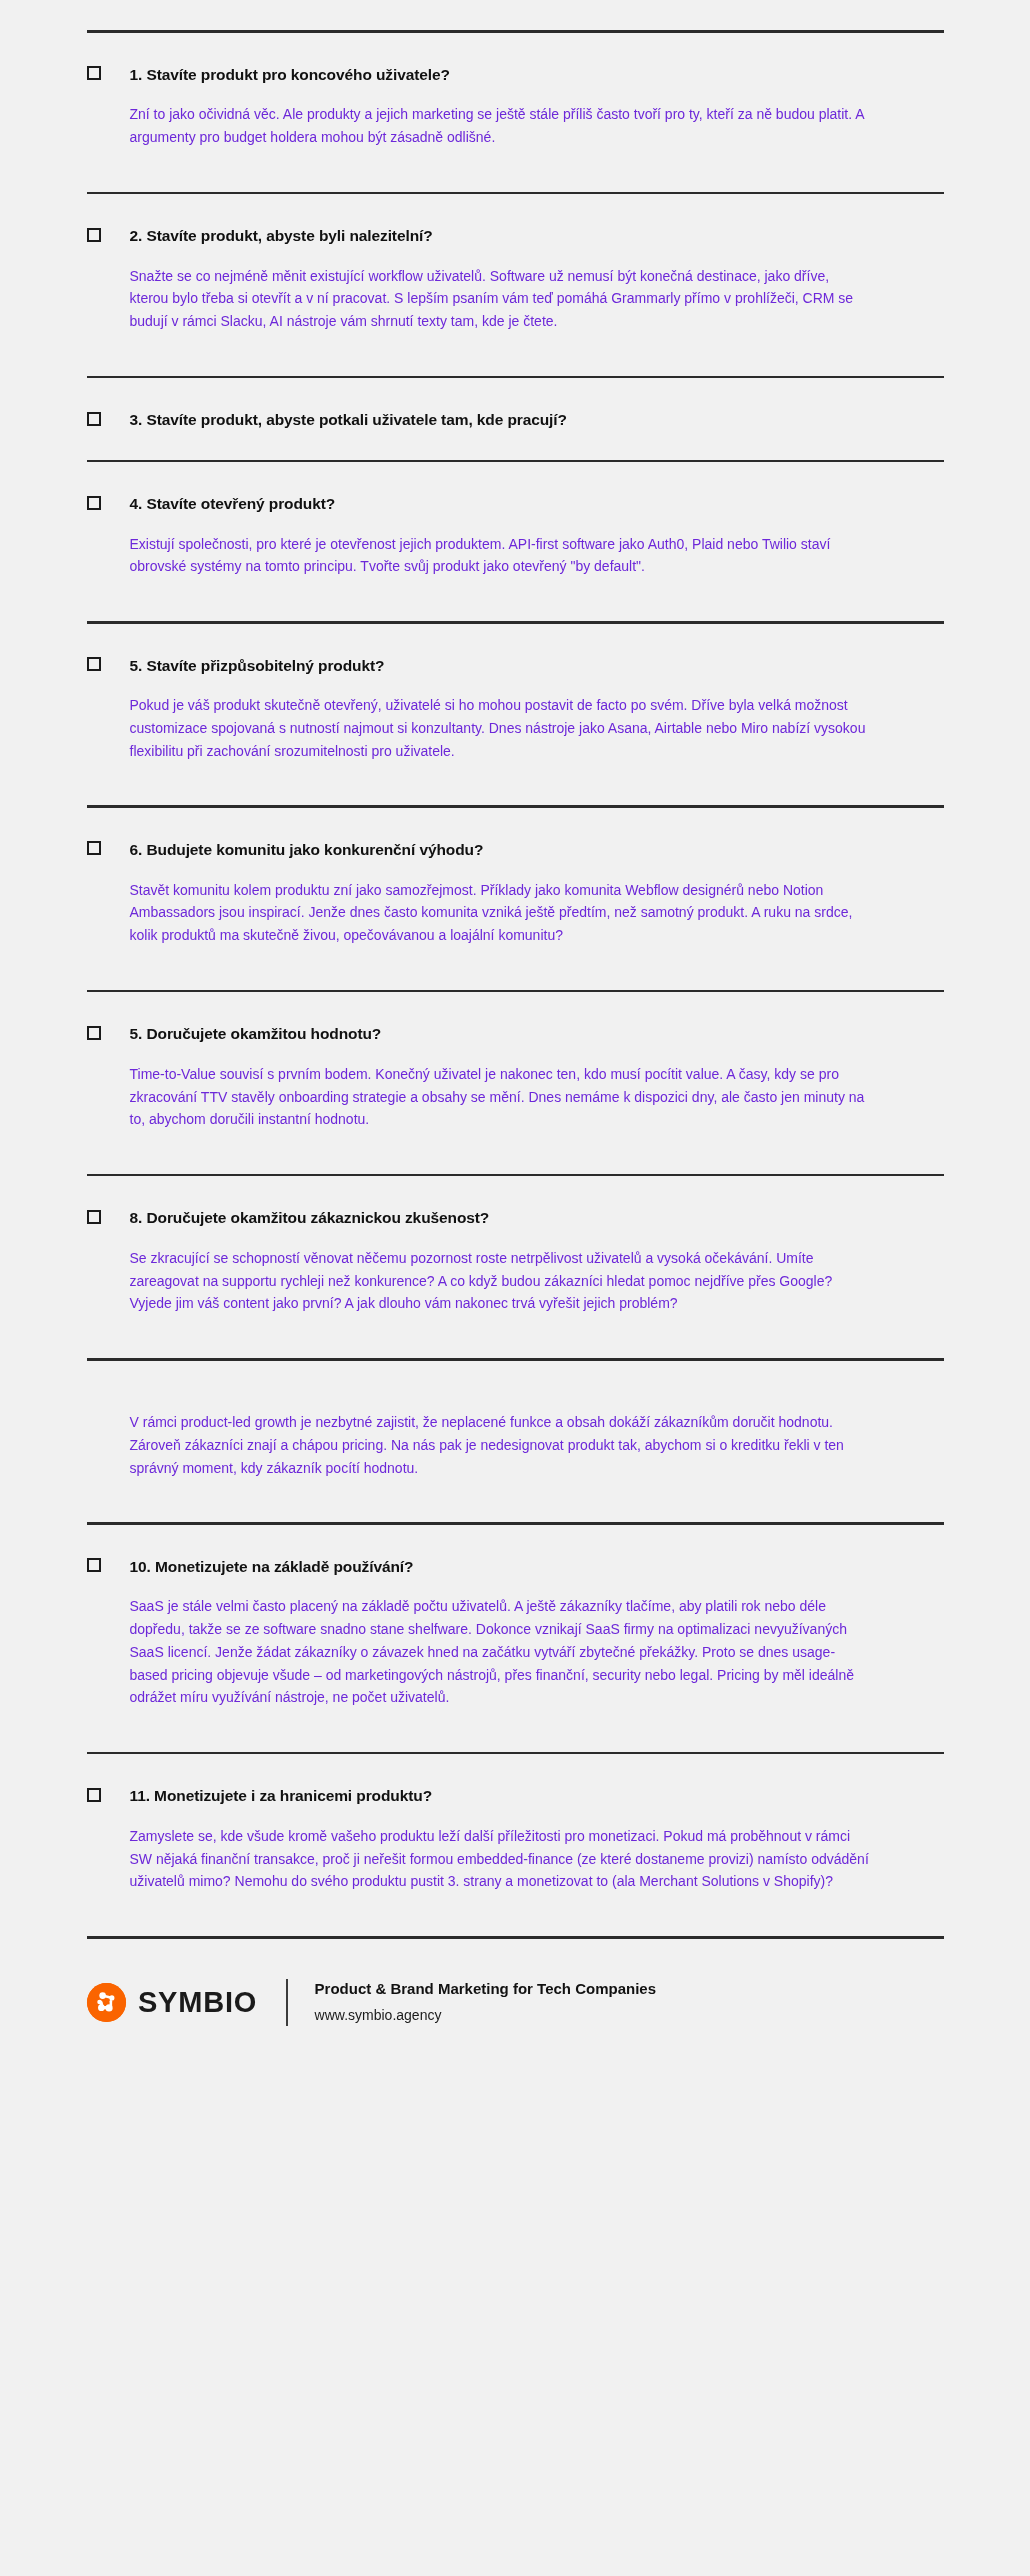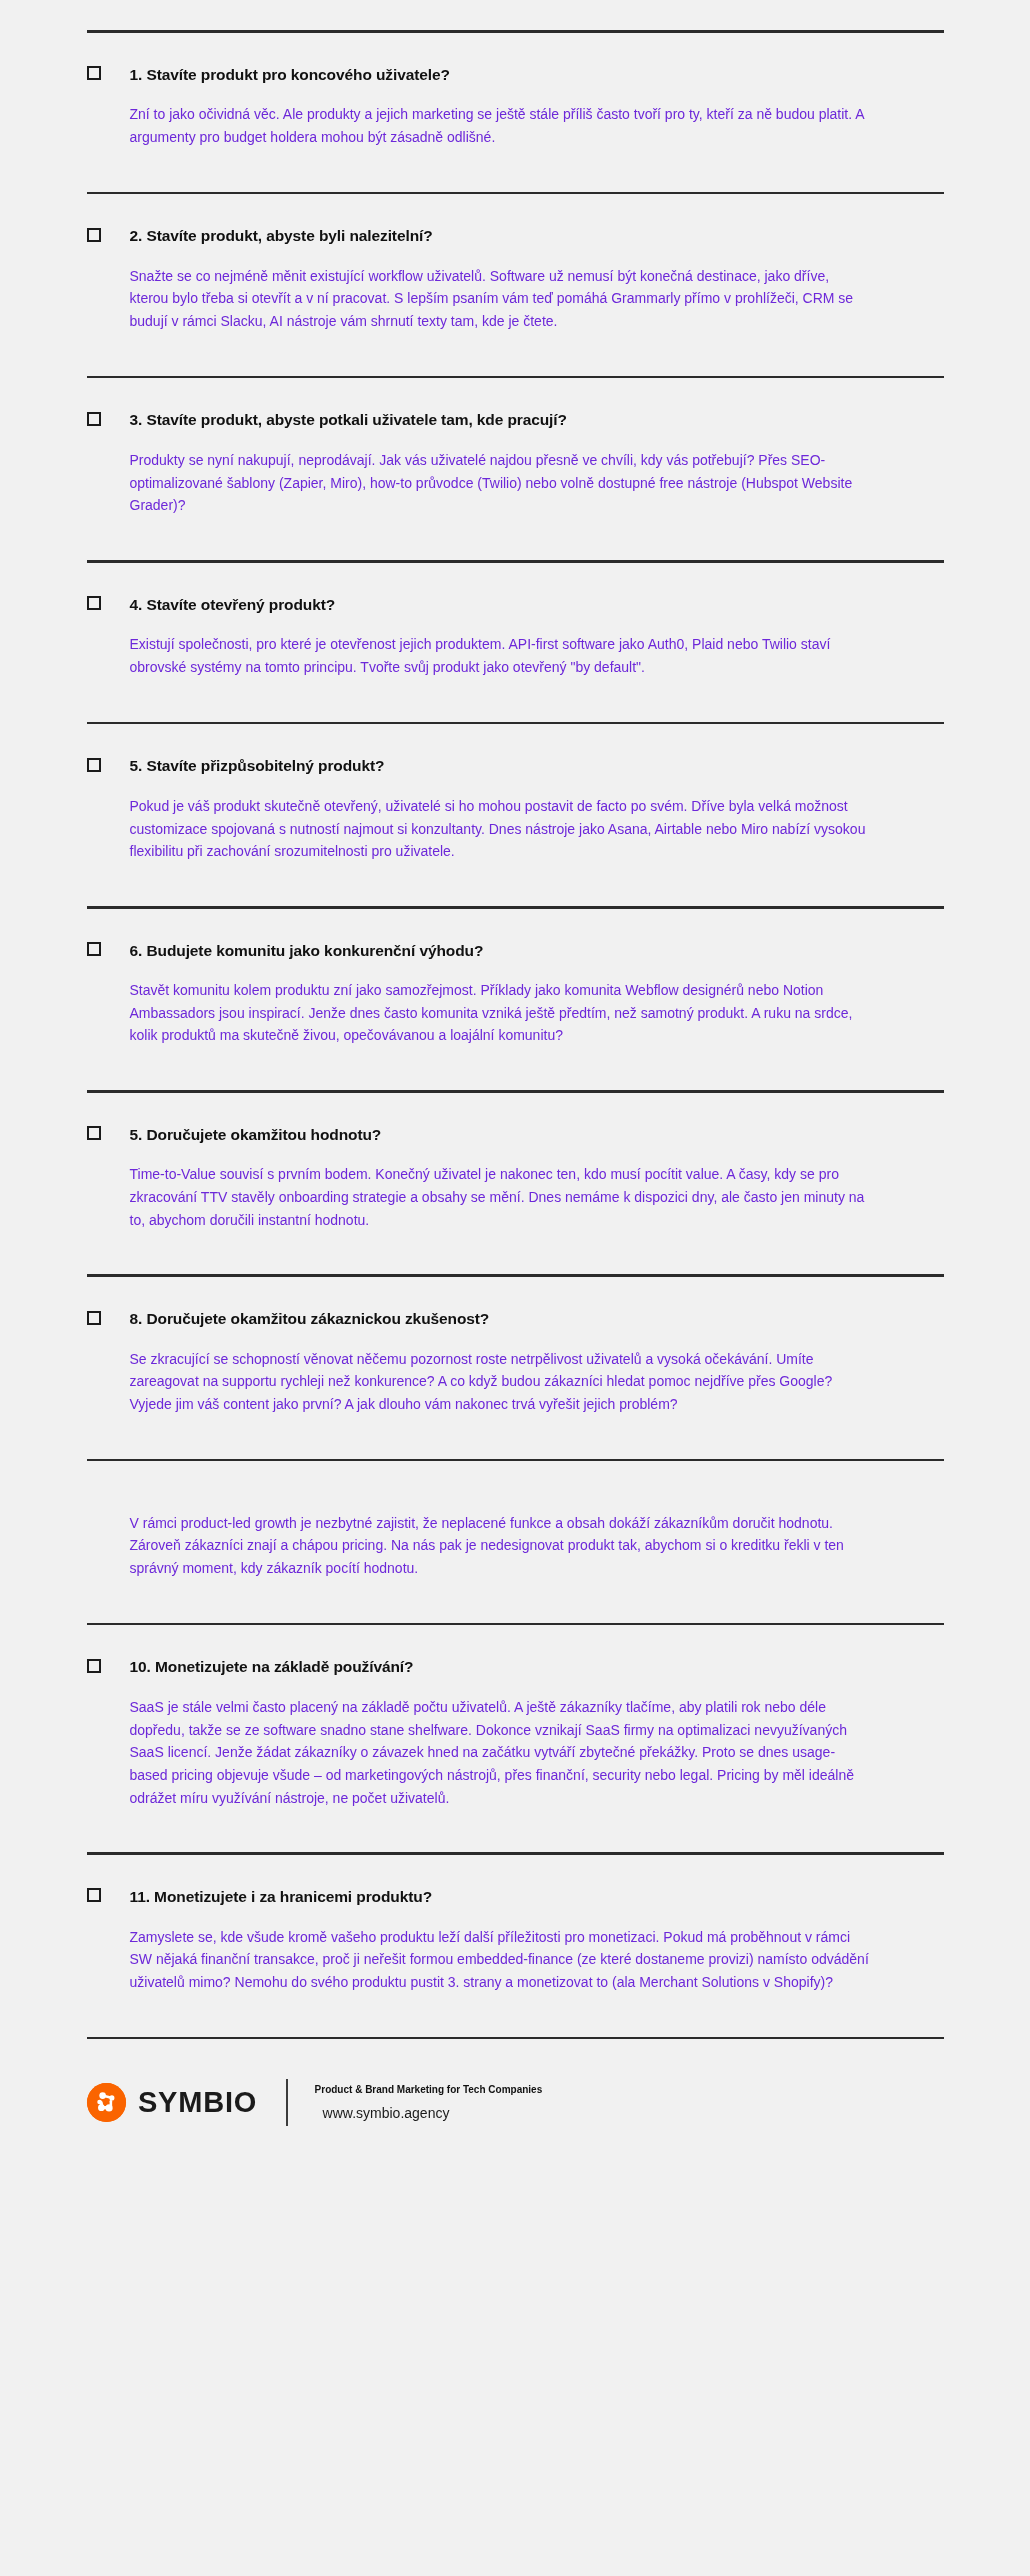--- a/index.html
+++ b/index.html
@@ -126,33 +126,32 @@
     flex: 0 0 auto;
   }
 
   .footer-text {
     display: flex;
     flex-direction: column;
     justify-content: center;
   }
 
   .footer-tagline {
-    font-size: 10px;
+    font-size: 15px;
     font-weight: 700;
     color: #111111;
     line-height: 1.35;
   }
 
   .footer-url {
     font-size: 14px;
     font-weight: 400;
     color: #1b1b1b;
     margin-top: 7.2px;
     line-height: 1.35;
-    margin-left: 8px;
   }
 </style>
 </head>
 <body>
 
 <div class="page">
 
   <div class="content">
     <div id="items-root">
         <div class="item">
@@ -175,21 +174,20 @@
             <p class="answer">Snažte se co nejméně měnit existující workflow uživatelů. Software už nemusí být konečná destinace, jako dříve, kterou bylo třeba si otevřít a v ní pracovat. S lepším psaním vám teď pomáhá Grammarly přímo v prohlížeči, CRM se budují v rámci Slacku, AI nástroje vám shrnutí texty tam, kde je čtete.</p>
           </div>
         </div>
         <div class="item">
           <div class="rule"></div>
           <div class="item-inner">
             <div class="q-row">
               <span class="checkbox" role="checkbox" aria-checked="false"></span>
               <span class="q-title">3. Stavíte produkt, abyste potkali uživatele tam, kde pracují?</span>
             </div>
-            <p class="answer">Produkty se nyní nakupují, neprodávají. Jak vás uživatelé najdou přesně ve chvíli, kdy vás potřebují? Přes SEO-optimalizované šablony (Zapier, Miro), how-to průvodce (Twilio) nebo volně dostupné free nástroje (Hubspot Website Grader)?</p>
           </div>
         </div>
         <div class="item">
           <div class="rule"></div>
           <div class="item-inner">
             <div class="q-row">
               <span class="checkbox" role="checkbox" aria-checked="false"></span>
               <span class="q-title">4. Stavíte otevřený produkt?</span>
             </div>
             <p class="answer">Existují společnosti, pro které je otevřenost jejich produktem. API-first software jako Auth0, Plaid nebo Twilio staví obrovské systémy na tomto principu. Tvořte svůj produkt jako otevřený "by default".</p>

